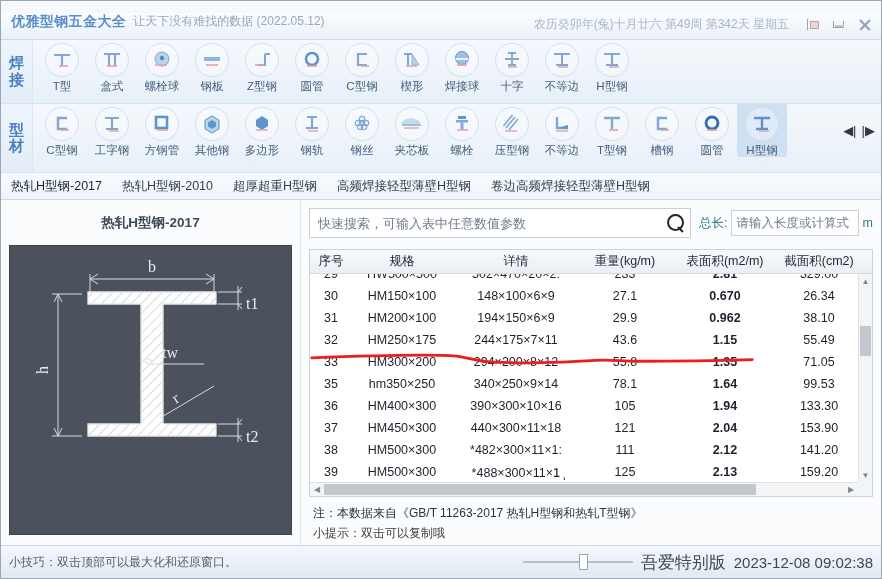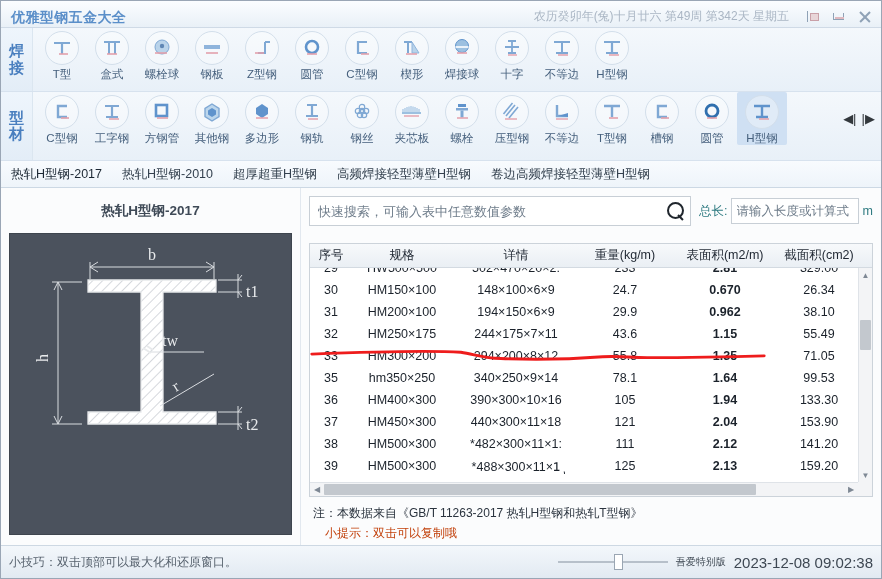--- a/index.html
+++ b/index.html
@@ -15,23 +15,24 @@
     display: flex; flex-direction: column;
     border: 1px solid #9aa6b5;
     background: linear-gradient(#f6f9fc, #eef3f8);
   }
 
   
   .titlebar {
     height: 27px; flex: 0 0 27px;
     background: linear-gradient(#fbfdff, #e9f0f7);
     border-bottom: 1px solid #cfdae6;
-    display: flex; align-items: flex-end;
-    padding: 8px 4px 0 10px;
+    display: flex; align-items: flex-start;
+    padding: 0 4px 0 10px;
     position: relative;
+    margin-top: 12px;
   }
   .app-title {
     font-size: 14px; color: #5b8fc9; font-weight: bold;
     letter-spacing: .4px;
   }
   .app-slogan {
     font-size: 12px; color: #9aa8b8; margin-left: 7px;
   }
   .tb-right {
     margin-left: auto; display: flex; align-items: center;
@@ -179,21 +180,21 @@
   .lenbox input {
     width: 100%; border: none; outline: none; font-size: 12.5px;
     color: #2b3440; background: transparent;
     font-family: "Liberation Sans", sans-serif;
   }
   .lenbox input::placeholder { color: #6f7d8b; }
   .unit { font-size: 12.5px; color: #2f7b82; margin-left: 4px; }
 
   
   .tablewrap {
-    flex: 1; margin-top: 17px; border: 1px solid #ccd3da;
+    flex: 1; margin-top: 11px; border: 1px solid #ccd3da;
     background: #fff; display: flex; flex-direction: column;
     min-height: 0; position: relative; overflow: hidden;
   }
   .tbl-head {
     height: 24px; flex: 0 0 24px;
     background: linear-gradient(#f7f9fb, #eaeff4);
     border-bottom: 1px solid #d3dae1;
     display: flex; align-items: center;
     padding-right: 14px;
   }
@@ -244,49 +245,50 @@
     background: #f3f4f6;
   }
   .redline {
     position: absolute; left: 0; right: 0; top: 0; height: 100%;
     pointer-events: none;
   }
 
   
   .notes { flex: 0 0 auto; padding: 6px 2px 2px 4px; }
   .note { font-size: 12px; color: #2b343f; line-height: 20px; }
-  .note.tip { color: #c2410c; margin-left: 12px; }
+  .note.tip { color: #404040; }
 
   
   .statusbar {
     height: 27px; flex: 0 0 27px;
     background: linear-gradient(#f3f7fb, #e2eaf2);
     border-top: 1px solid #cdd8e3;
     display: flex; align-items: center; padding: 16px 8px;
   }
   .sb-tip { font-size: 12px; color: #56616d; }
   .sb-right { margin-left: auto; display: flex; align-items: center; gap: 8px; }
   .slider { width: 110px; height: 16px; position: relative; }
   .slider .track {
     position: absolute; left: 0; right: 0; top: 7px; height: 2px; background: #b7c0ca;
   }
   .slider .thumb {
     position: absolute; left: 56px; top: 0; width: 9px; height: 16px;
     background: #fff; border: 1px solid #9aa6b3;
   }
-  .sb-ver { font-size: 10px; color: #3e4853; }
+  .sb-ver { font-size: 17px; color: #3e4853; }
   .sb-time { font-size: 15px; color: #3e4853; }
 </style>
 </head>
 <body>
 
 <div id="app">
 
   <div class="titlebar">
     <span class="app-title">优雅型钢五金大全</span>
+    <span class="app-slogan">让天下没有难找的数据 (2022.05.12)</span>
     <div class="tb-right">
       <span class="tb-date">农历癸卯年(兔)十月廿六 第49周 第342天 星期五</span>
       <div class="tb-btn">
         <span class="ico-pin"></span>
       </div>
       <div class="tb-btn">
         <span class="ico-min"></span>
       </div>
       <div class="tb-btn">
         <span class="ico-close"></span>
@@ -699,21 +701,21 @@
               <div class="td c2">502×470×20×2:</div>
               <div class="td c3">233</div>
               <div class="td c4">2.81</div>
               <div class="td c5">329.00</div>
             </div>
 
             <div class="trow">
               <div class="td c0">30</div>
               <div class="td c1">HM150×100</div>
               <div class="td c2">148×100×6×9</div>
-              <div class="td c3">24.7</div>
+              <div class="td c3">27.1</div>
               <div class="td c4">0.670</div>
               <div class="td c5">26.34</div>
             </div>
 
             <div class="trow">
               <div class="td c0">31</div>
               <div class="td c1">HM200×100</div>
               <div class="td c2">194×150×6×9</div>
               <div class="td c3">29.9</div>
               <div class="td c4">0.962</div>

